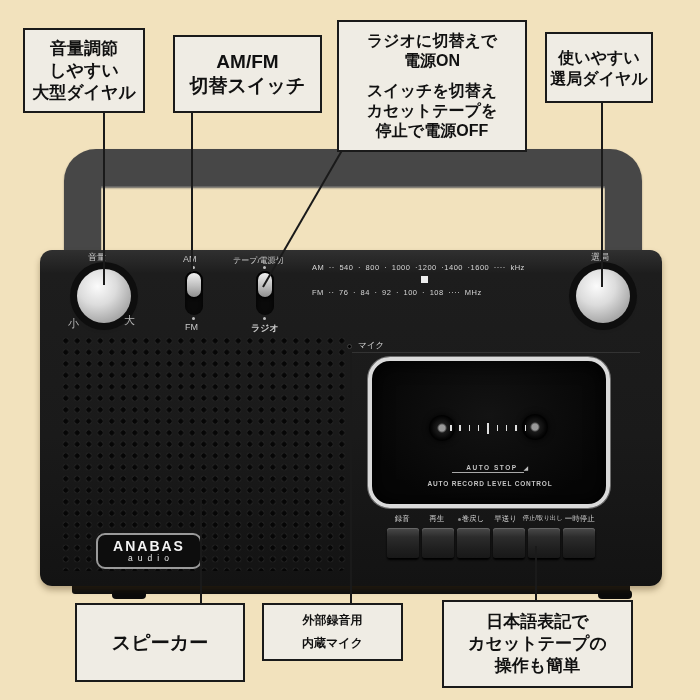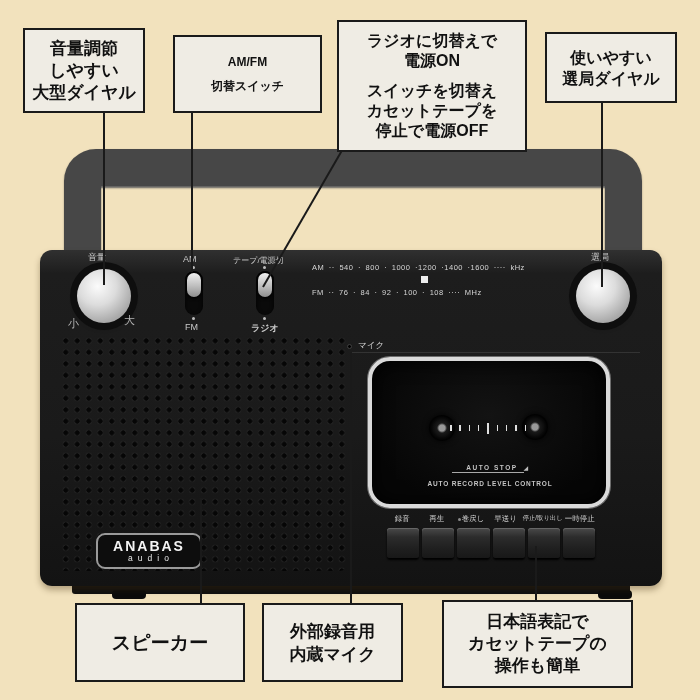--- a/index.html
+++ b/index.html
@@ -5,26 +5,26 @@
   html,body{margin:0;padding:0;background:#f2e2bd;}
   *{box-sizing:border-box;font-family:"Liberation Sans","DejaVu Sans",sans-serif;}
   #stage{position:relative;width:700px;height:700px;background:#f2e2bd;overflow:hidden;}
 
   
   .callout{position:absolute;background:#efece4;border:2px solid #1a1a1a;z-index:6;
            display:flex;flex-direction:column;align-items:center;justify-content:center;
            text-align:center;font-weight:700;color:#111;}
   .callout .ln{display:block;white-space:nowrap;}
   #co-volume{left:23px;top:28px;width:122px;height:85px;font-size:17px;line-height:22px;}
-  #co-band{left:173px;top:35px;width:149px;height:78px;font-size:12px;line-height:24px;}
+  #co-band{left:173px;top:35px;width:149px;height:78px;font-size:19px;line-height:24px;}
   #co-power{left:337px;top:20px;width:190px;height:132px;font-size:16px;line-height:20px;}
   #co-power .para{margin:5px 0;}
-  #co-tuning{left:545px;top:32px;width:132px;height:71px;font-size:16px;line-height:21px;}
+  #co-tuning{left:545px;top:32px;width:108px;height:71px;font-size:16px;line-height:21px;}
   #co-speaker{left:75px;top:603px;width:170px;height:79px;font-size:19px;}
-  #co-mic{left:262px;top:603px;width:141px;height:79px;font-size:17px;line-height:23px;}
+  #co-mic{left:262px;top:603px;width:141px;height:58px;font-size:12px;line-height:23px;}
   #co-cassette{left:442px;top:600px;width:191px;height:88px;font-size:17px;line-height:22px;}
 
   
   svg.lines{position:absolute;left:0;top:0;z-index:5;}
   svg.lines line{stroke:#1a1a1a;stroke-width:2;}
 
   
   #handle{position:absolute;left:64px;top:149px;width:578px;height:160px;z-index:1;
           border:37px solid #474747;border-radius:32px;
           background:transparent;box-shadow:inset 0 2px 2px #5f5f5f,0 1px 2px rgba(0,0,0,.35);}

